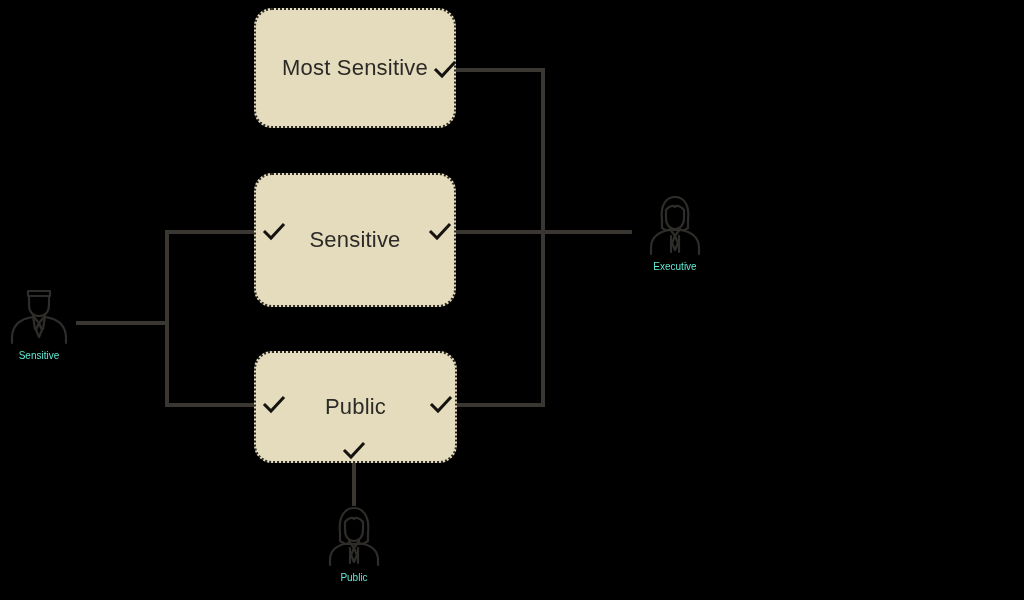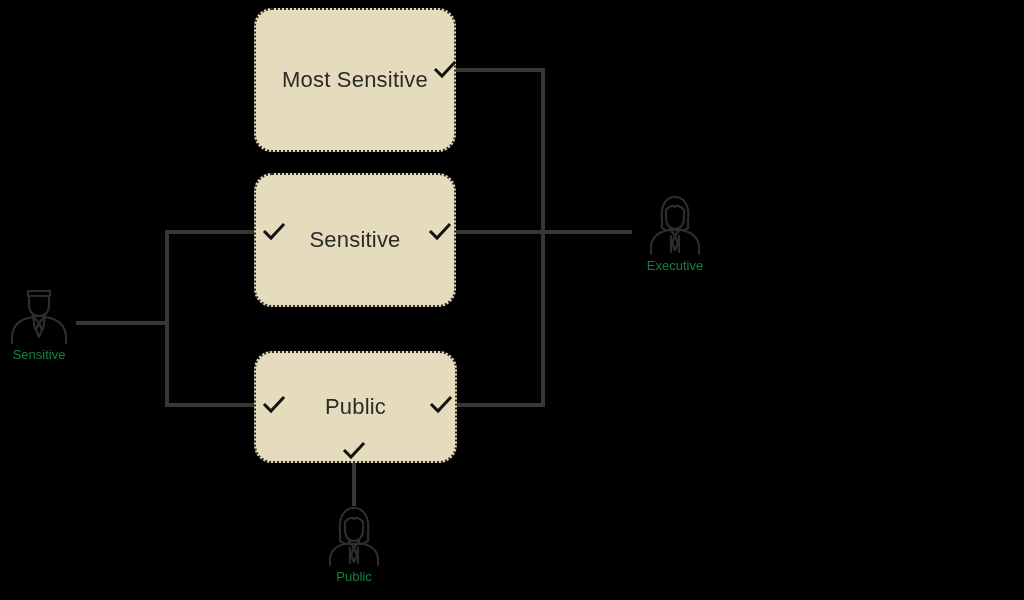--- a/index.html
+++ b/index.html
@@ -57,22 +57,22 @@
     width: 96px;
     text-align: center;
   }
   .actor-glyph {
     width: 96px;
     height: 62px;
     margin: 0 auto;
   }
   .actor-glyph svg { display: block; width: 100%; height: 100%; }
   .actor-label {
-    font-size: 13px;
-    color: #15803d;
+    font-size: 10px;
+    color: #5eead4;
     margin-top: 12px;
     line-height: 1.1;
     white-space: nowrap;
   }
 </style>
 </head>
 <body>
 
 <div id="stage">
 
@@ -90,21 +90,21 @@
 
       <path d="M452,70 L543,70"></path>
       <path d="M452,405 L543,405"></path>
 
       <path d="M452,232 L632,232"></path>
 
       <path d="M354,460 L354,506"></path>
     </g>
   </svg>
 
-  <div class="node" style="left:254px; top:8px; width:202px; height:144px;">
+  <div class="node" style="left:254px; top:8px; width:202px; height:120px;">
     <span class="node-label">Most Sensitive</span>
   </div>
   <span class="check" style="left:432px; top:57px;">
     <svg viewBox="0 0 26 26" xmlns="http://www.w3.org/2000/svg">
       <path d="M4 13 L10 19 L22 6" fill="none" stroke="#15130F" stroke-width="3" stroke-linecap="square" stroke-linejoin="miter"></path>
     </svg>
   </span>
 
   <div class="node" style="left:254px; top:173px; width:202px; height:134px;">
     <span class="node-label">Sensitive</span>

